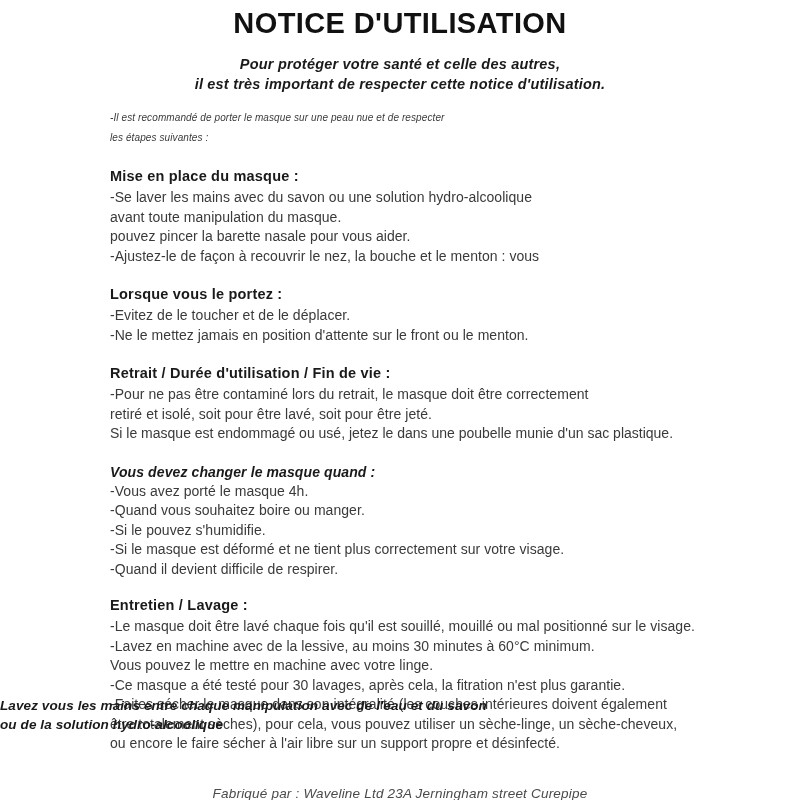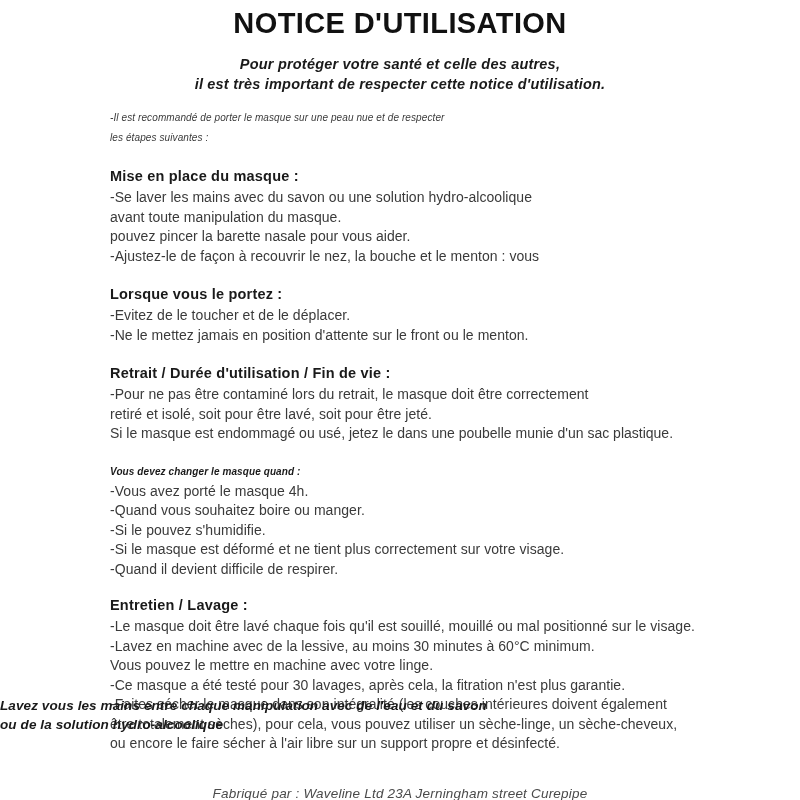--- a/index.html
+++ b/index.html
@@ -88,21 +88,21 @@
 
   .standalone {
     font-size: 14px;
     line-height: 19.5px;
     color: #3a3a3a;
     white-space: nowrap;
   }
 
   .bold-italic-heading {
     margin-top: 18px;
-    font-size: 10px;
+    font-size: 14px;
     font-weight: bold;
     font-style: italic;
     color: #1a1a1a;
     line-height: 20px;
     letter-spacing: 0.1px;
     white-space: nowrap;
   }
 
   
   .wash-note {

